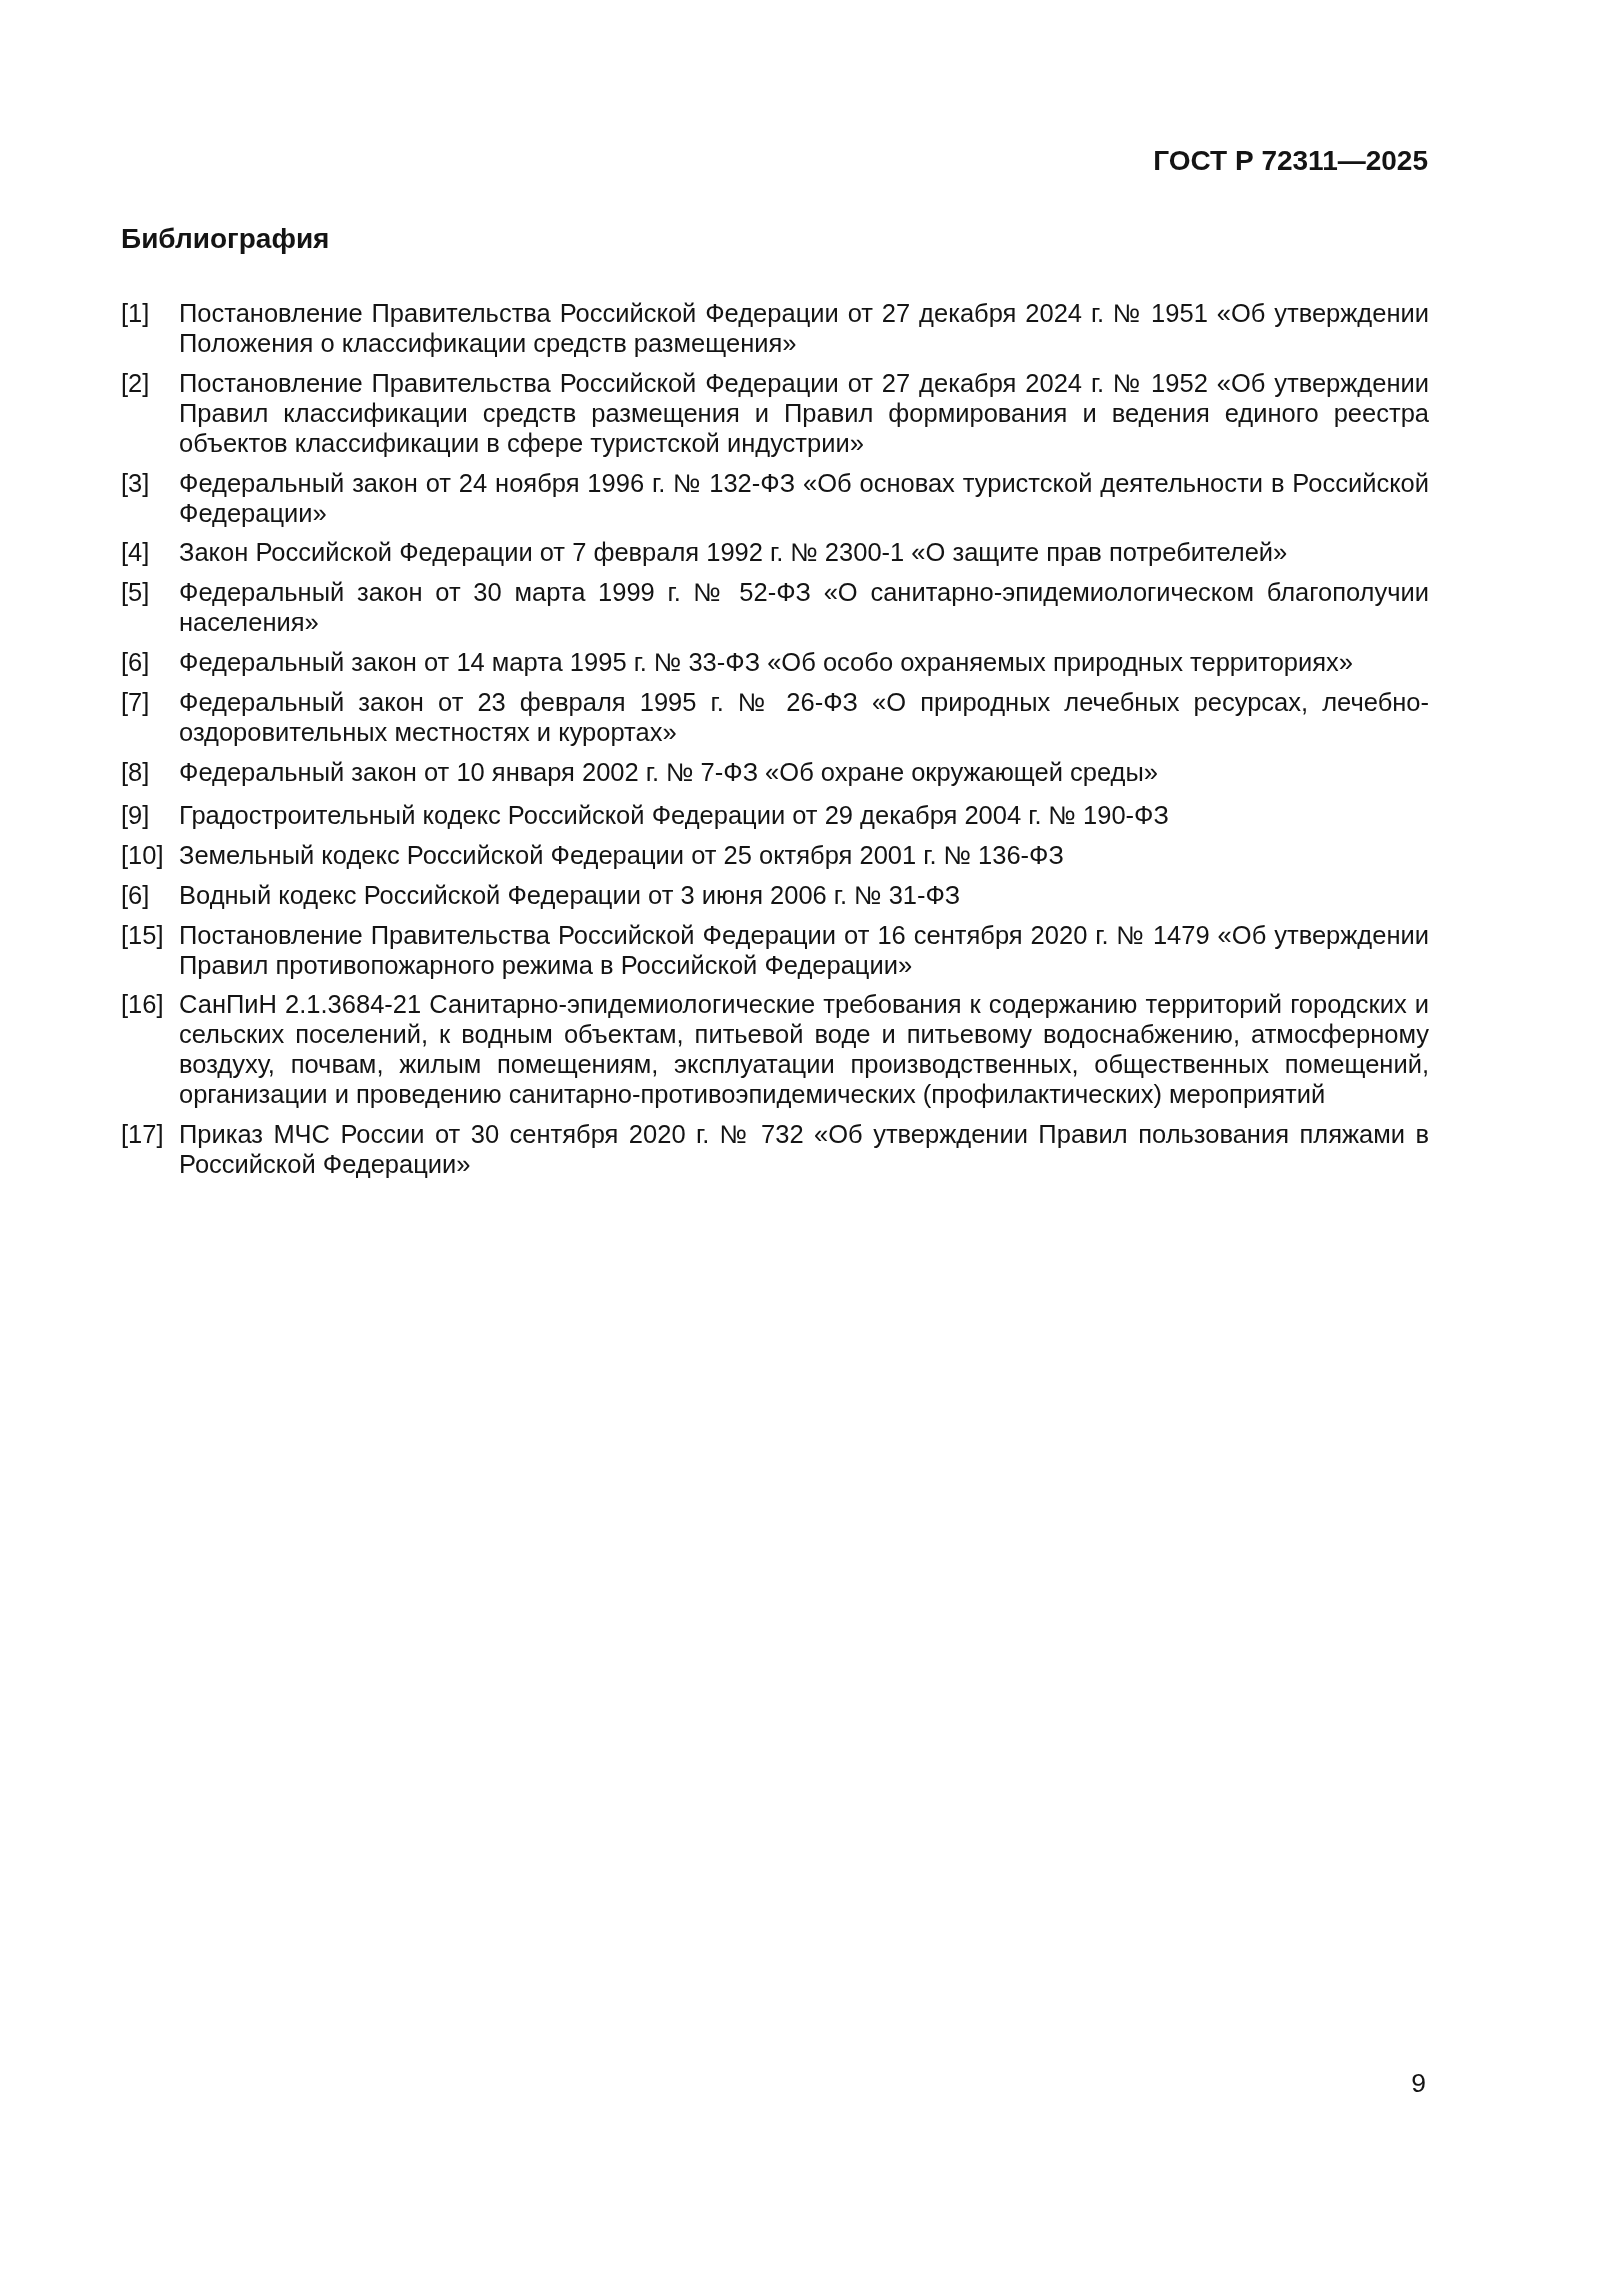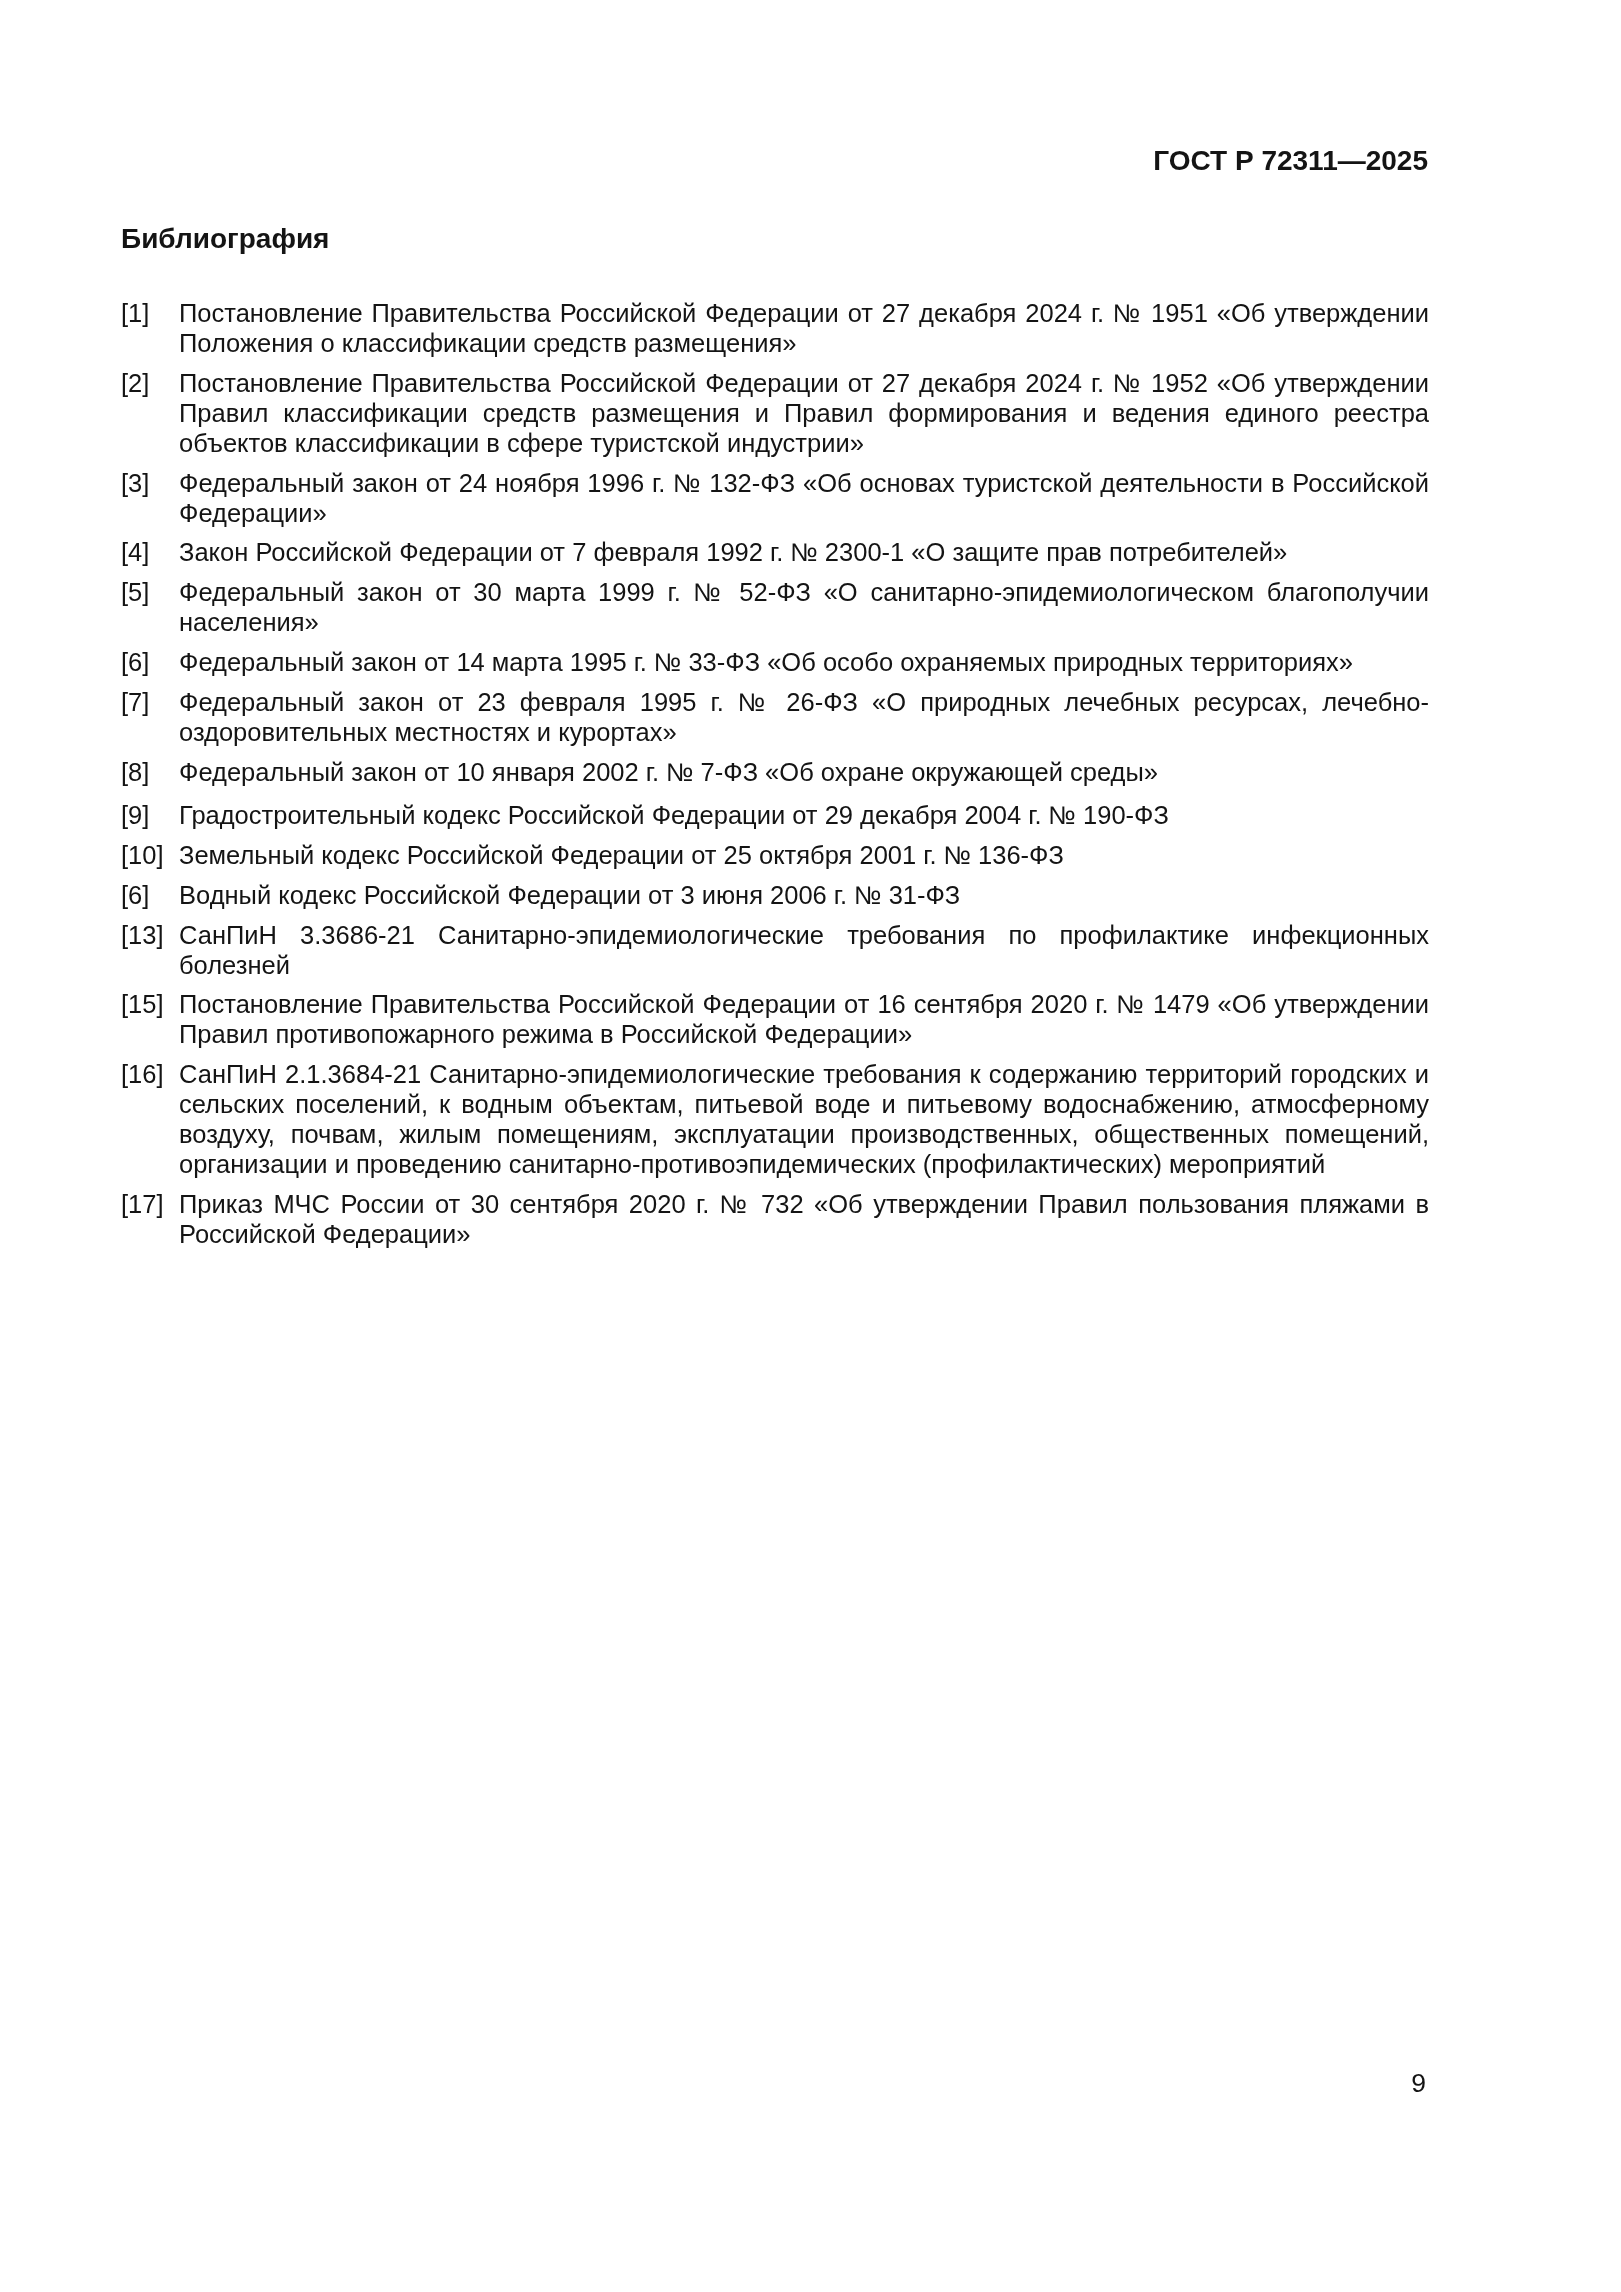--- a/index.html
+++ b/index.html
@@ -112,24 +112,20 @@
       </div>
       <div class="bib-entry">
         <span class="bib-num">[10]</span>
         <span class="bib-text">Земельный кодекс Российской Федерации от 25 октября 2001 г. № 136-ФЗ</span>
       </div>
       <div class="bib-entry">
         <span class="bib-num">[6]</span>
         <span class="bib-text">Водный кодекс Российской Федерации от 3 июня 2006 г. № 31-ФЗ</span>
       </div>
       <div class="bib-entry">
-        <span class="bib-num">[13]</span>
-        <span class="bib-text">СанПиН 3.3686-21 Санитарно-эпидемиологические требования по профилактике инфекционных болезней</span>
-      </div>
-      <div class="bib-entry">
         <span class="bib-num">[15]</span>
         <span class="bib-text">Постановление Правительства Российской Федерации от 16 сентября 2020 г. № 1479 «Об утверждении Пра­вил противопожарного режима в Российской Федерации»</span>
       </div>
       <div class="bib-entry">
         <span class="bib-num">[16]</span>
         <span class="bib-text">СанПиН 2.1.3684-21 Санитарно-эпидемиологические требования к содержанию территорий городских и сельских поселений, к водным объектам, питьевой воде и питьевому водоснабжению, атмосферному воздуху, почвам, жилым помещениям, эксплуатации производственных, общественных помещений, организации и проведению санитарно-противоэпидемических (профилактических) мероприятий</span>
       </div>
       <div class="bib-entry">
         <span class="bib-num">[17]</span>
         <span class="bib-text">Приказ МЧС России от 30 сентября 2020 г. № 732 «Об утверждении Правил пользования пляжами в Россий­ской Федерации»</span>

